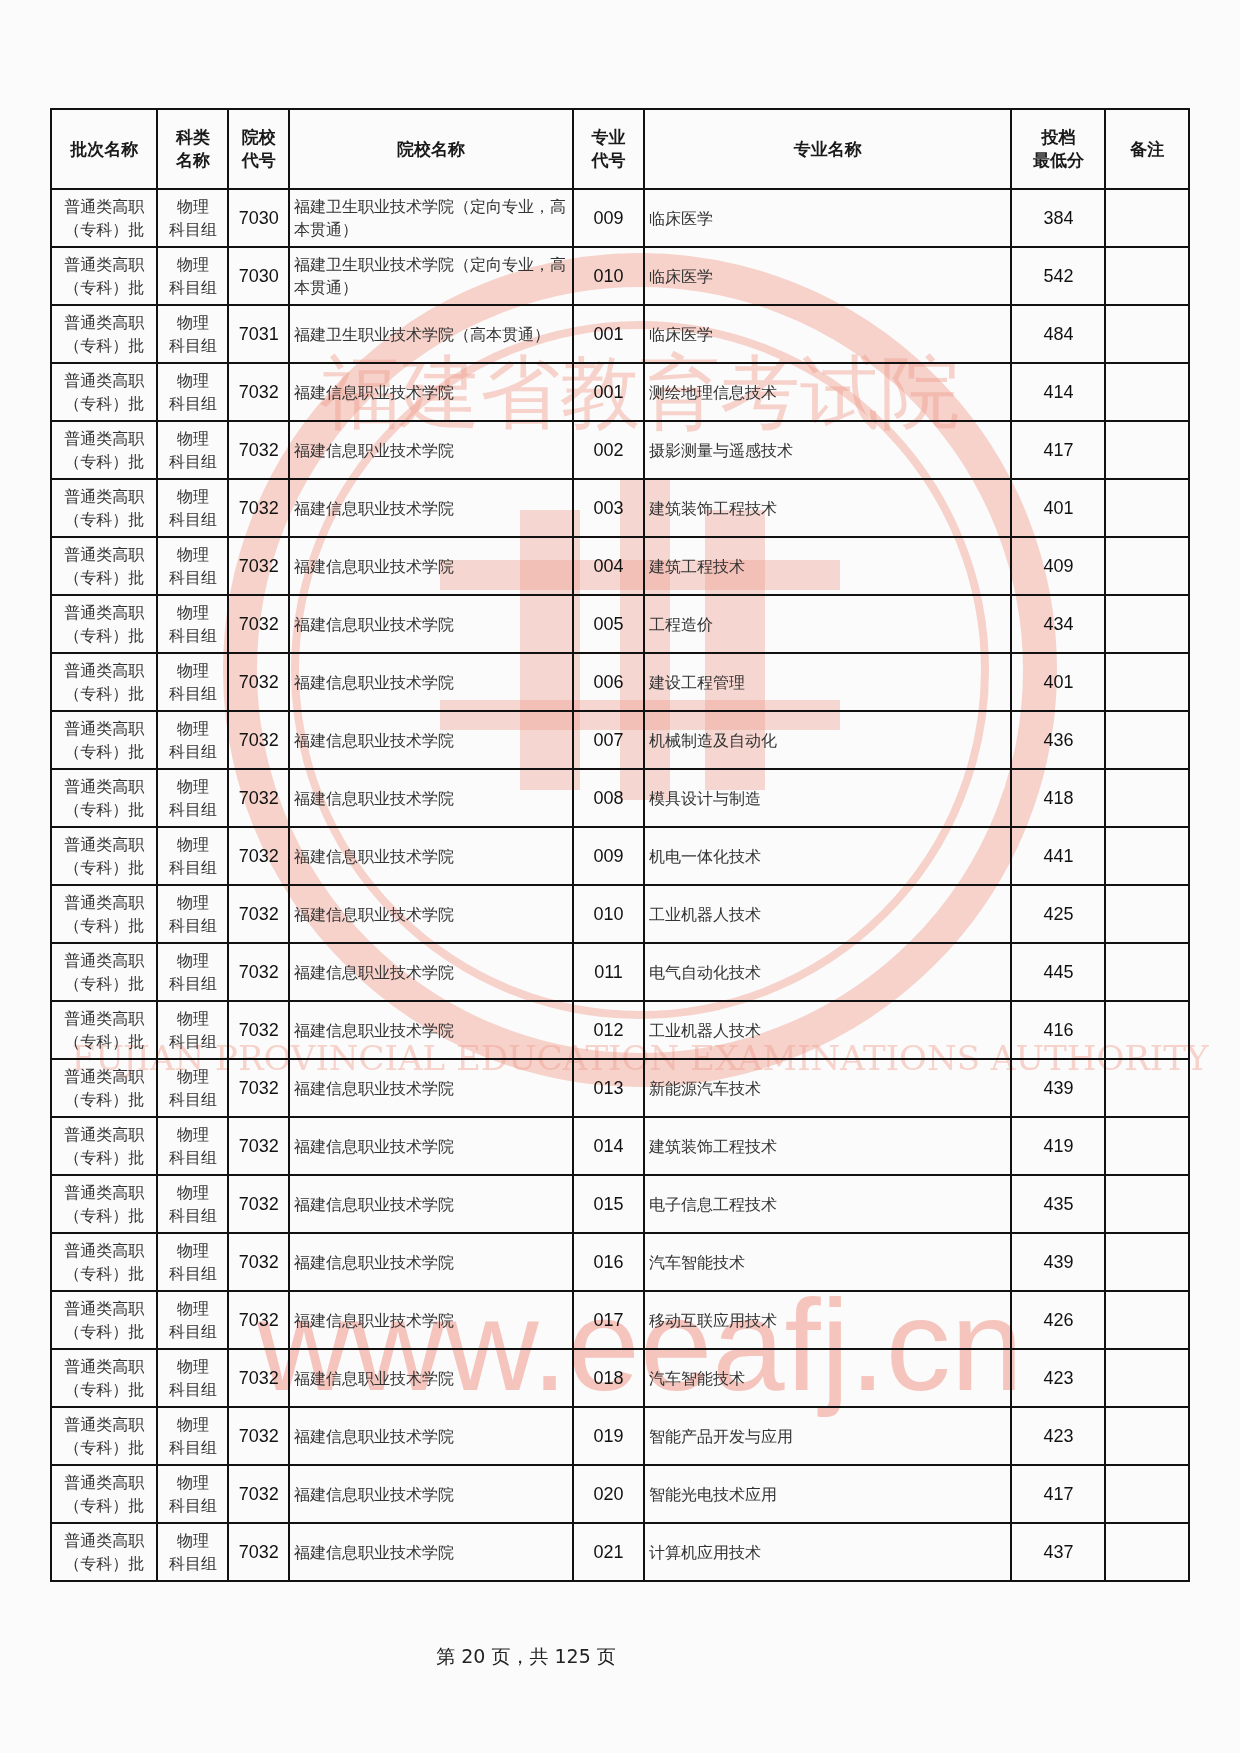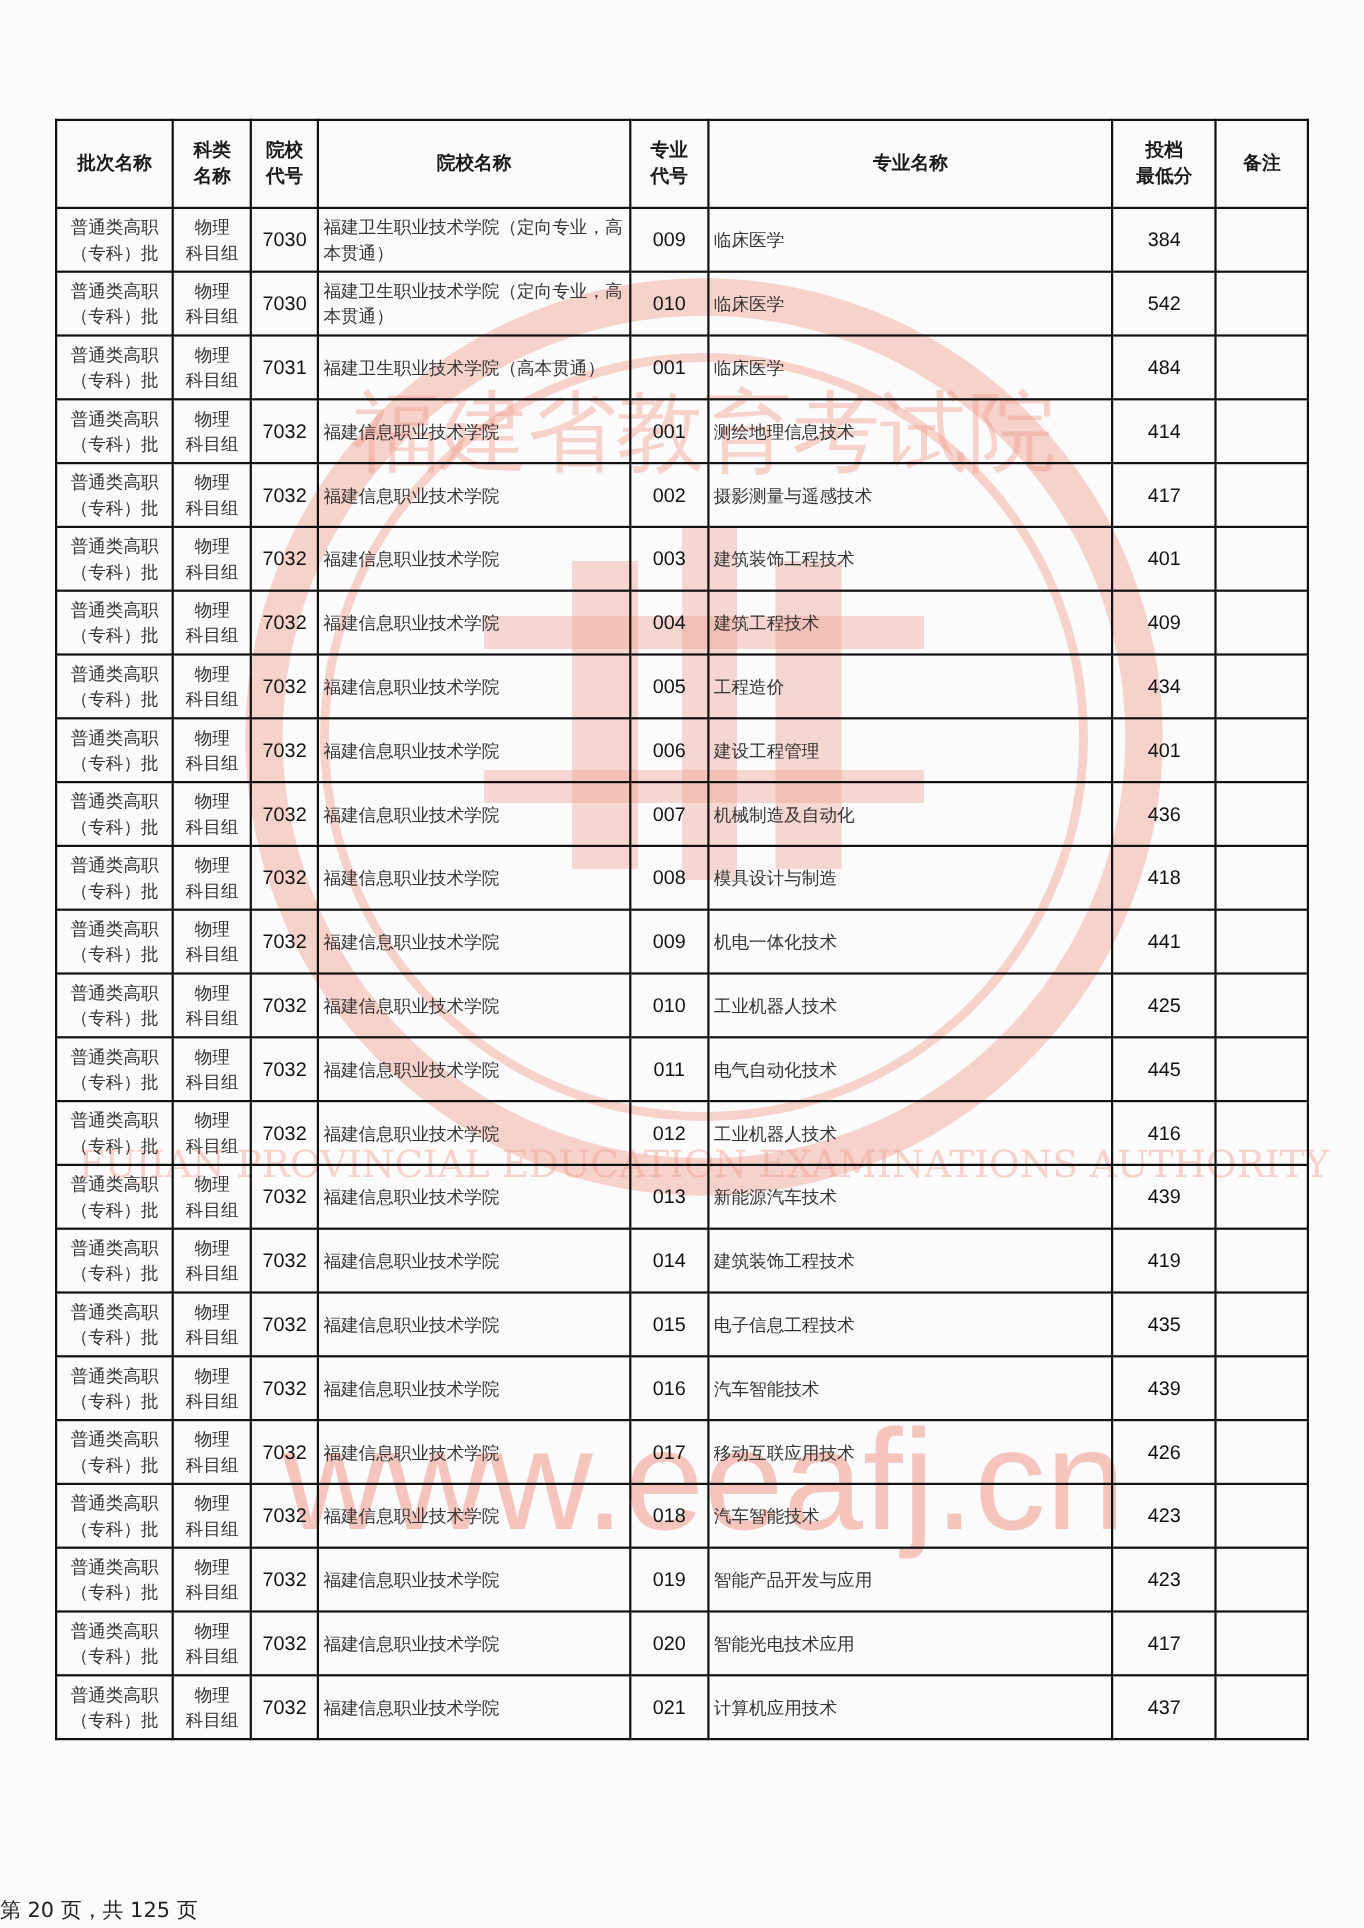--- a/index.html
+++ b/index.html
@@ -11,21 +11,21 @@
   .table-wrap { position: absolute; left: 50px; top: 108px; width: 1008px; z-index: 2; }
   table { border-collapse: collapse; width: 1140px; table-layout: fixed; border: 2.5px solid #111; }
   th, td { border: 2px solid #111; text-align: center; vertical-align: middle; padding: 0 4px; line-height: 23px; }
   th { height: 78px; font-weight: bold; font-size: 17px; }
   td { height: 56px; font-size: 16px; color: #333; }
   td.num { font-family: "Liberation Sans", sans-serif; font-size: 18px; color: #111; }
   td.left { text-align: left; padding-left: 4px; }
   col.c1 { width: 102px; } col.c2 { width: 68px; } col.c3 { width: 58px; }
   col.c4 { width: 272px; } col.c5 { width: 68px; } col.c6 { width: 352px; }
   col.c7 { width: 90px; } col.c8 { width: 80px; }
-  .footer { position: absolute; top: 1724px; left: 0; width: 1052px; font-size: 19px; color: #222; z-index: 2; }
+  .footer { position: absolute; top: 1644px; left: 0; width: 1052px; text-align: center; font-size: 19px; color: #222; z-index: 2; }
 </style>
 </head>
 <body>
 
 <svg class="watermark" viewBox="0 0 1240 1753" xmlns="http://www.w3.org/2000/svg">
   <g fill="none" stroke="#f0a090" stroke-opacity="0.45">
     <circle cx="640" cy="670" r="400" stroke-width="34"></circle>
     <circle cx="640" cy="670" r="345" stroke-width="8"></circle>
   </g>
   <g fill="#f0a090" fill-opacity="0.4">

